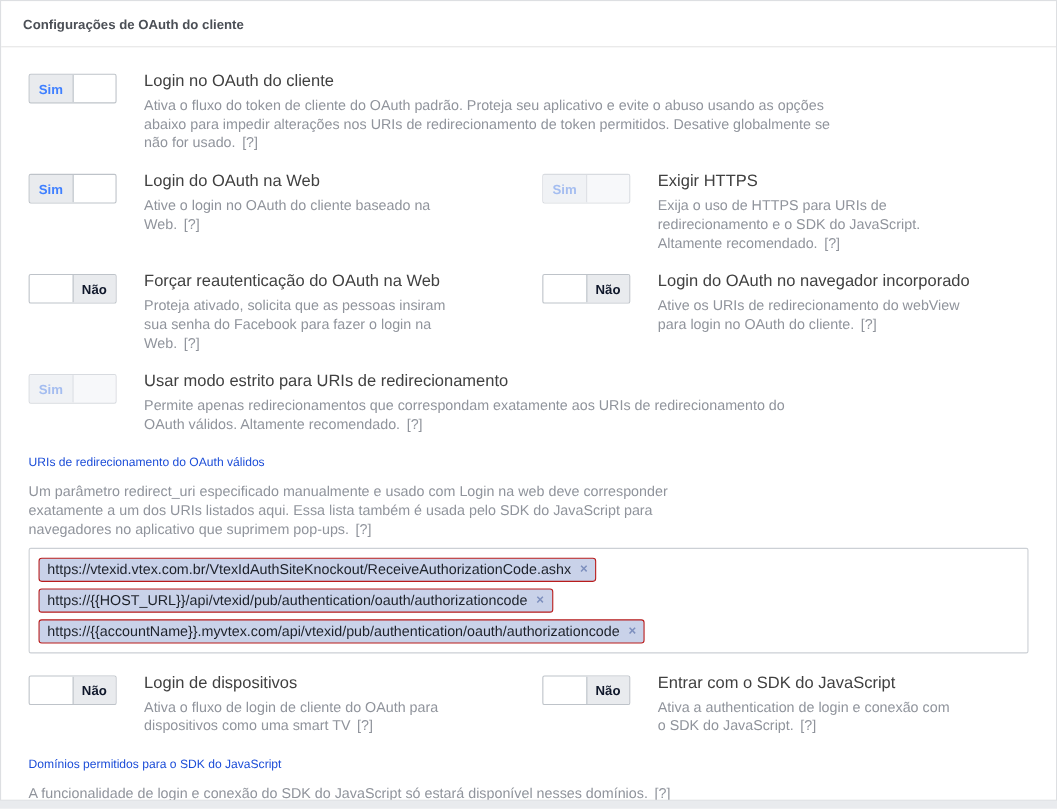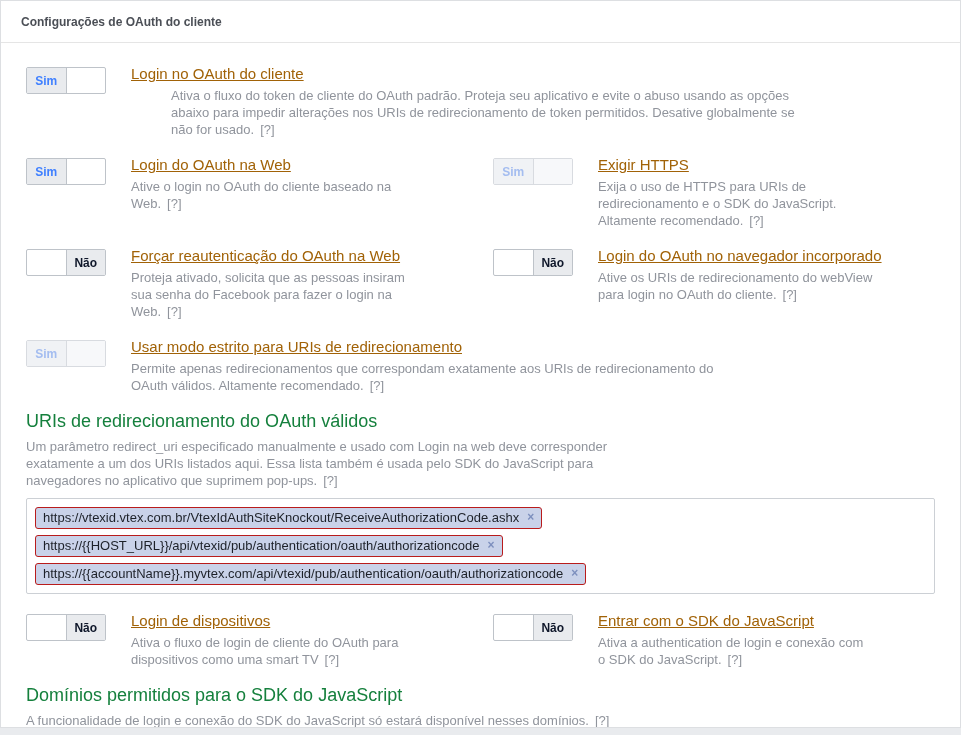--- a/index.html
+++ b/index.html
@@ -40,28 +40,28 @@
   .seg {
     flex: 1; display: flex; align-items: center; justify-content: center;
     font-size: 12px; font-weight: bold; color: #4b4f56;
   }
   .toggle-on .seg-label { background: #e9ebee; color: #4080ff; border-right: 1px solid #bec3c9; }
   .toggle-off .seg-label { background: #e9ebee; color: #0f172a; border-left: 1px solid #bec3c9; }
   .toggle-disabled { border-color: #d8dbe0; cursor: default; }
   .toggle-disabled .seg-label { background: #f0f2f5; color: #a4bdf0; border-right-color: #d8dbe0; }
   .toggle-disabled .seg-blank { background: #f7f8fa; }
 
-  .setting-label { font-size: 15px; color: #a16207; line-height: 18px; margin-bottom: 4px; text-decoration: underline; }
+  .setting-label { font-size: 15px; color: #404040; line-height: 18px; margin-bottom: 4px; }
   .setting-desc { font-size: 13px; color: #90949c; line-height: 17px; }
-  .w-wide   { max-width: 628px; margin-left: 40px; }
+  .w-wide   { max-width: 628px; }
   .w-wide2  { max-width: 600px; }
   .w-col    { max-width: 276px; }
   .help { margin-left: 6px; color: #90949c; cursor: pointer; white-space: nowrap; }
 
-  .section-title { font-size: 18px; color: #15803d; line-height: 18px; margin-bottom: 8px; }
+  .section-title { font-size: 11px; color: #1d4ed8; line-height: 18px; margin-bottom: 8px; }
   .section-desc { font-size: 13px; color: #90949c; line-height: 17px; max-width: 614px; margin-bottom: 9px; }
 
   .token-box {
     border: 1px solid #ccd0d5; border-radius: 2px;
     padding: 8px 8px 2px; background: #fff; cursor: text;
   }
   .token-line { margin-bottom: 6px; }
   .token {
     display: inline-flex; align-items: center;
     background: #c9d2e9; border: 1px solid #b91c1c; border-radius: 3px;

